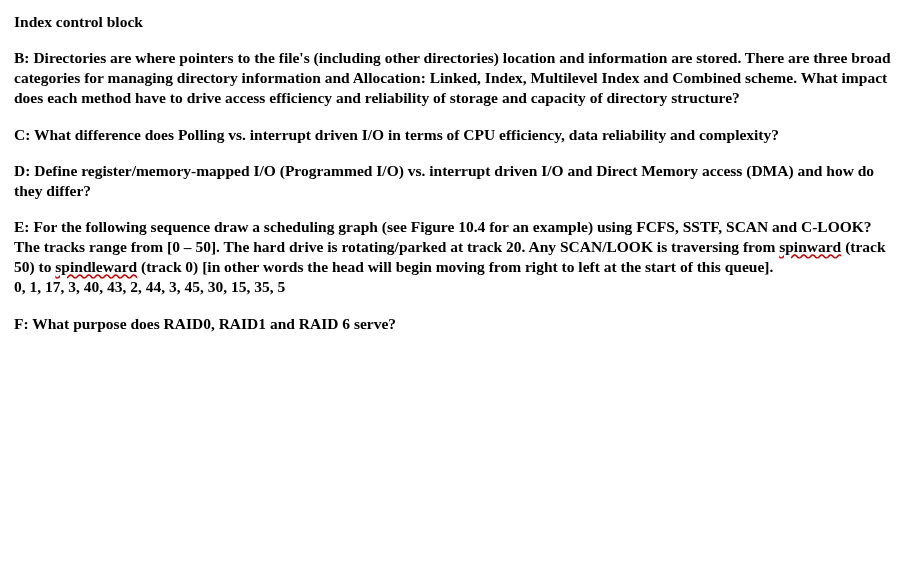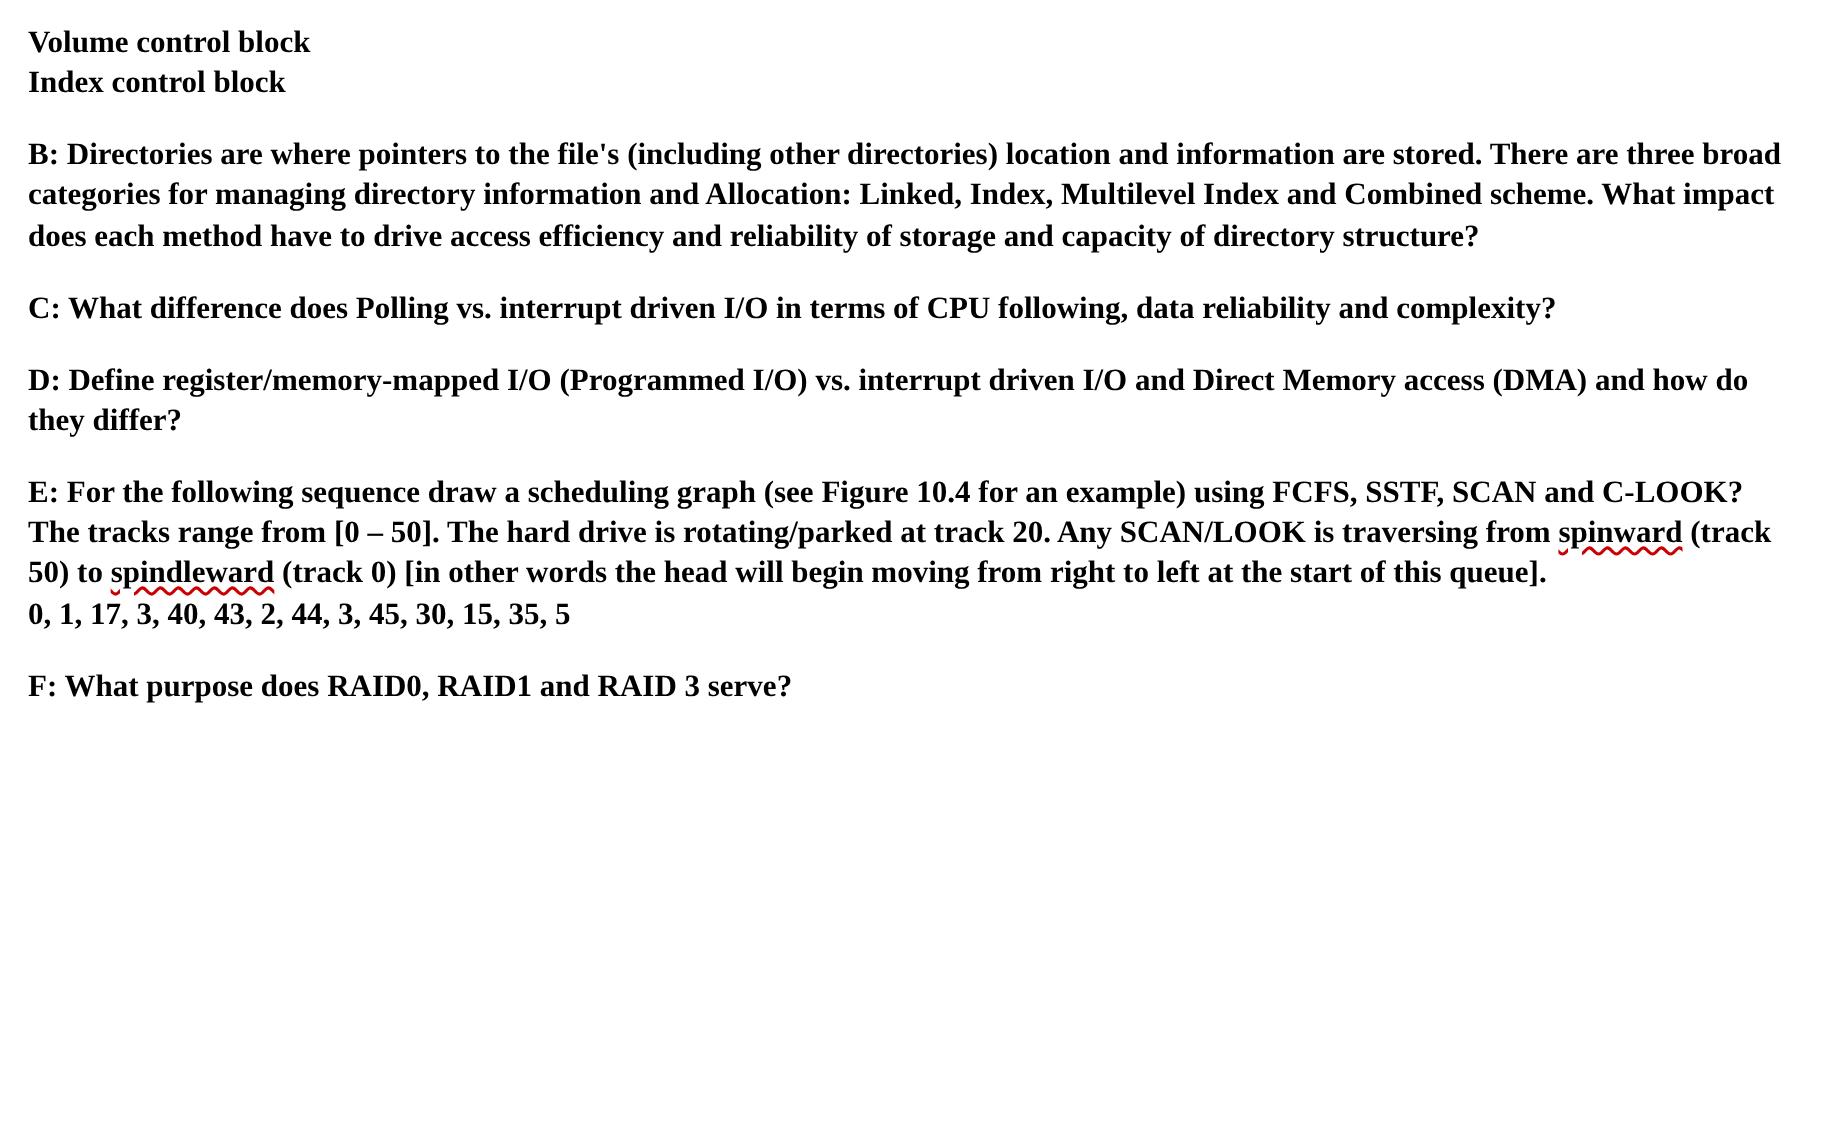--- a/index.html
+++ b/index.html
@@ -25,36 +25,35 @@
       display: block;
     }
     .underline-wavy {
       text-decoration: underline wavy #cc0000;
     }
   </style>
 </head>
 <body>
 
 <div class="block">
-  <span class="line">Volume control block</span>
   <span class="line">Index control block</span>
 </div>
 
 <div class="block">
   <span>B: Directories are where pointers to the file's (including other directories) location and information are stored.   There are three broad categories for managing directory information and Allocation: Linked, Index, Multilevel Index and Combined scheme.   What impact does each method have to drive access efficiency and reliability of storage and capacity of directory structure?</span>
 </div>
 
 <div class="block">
-  <span>C:  What difference does Polling vs. interrupt driven I/O in terms of CPU following, data reliability and complexity?</span>
+  <span>C:  What difference does Polling vs. interrupt driven I/O in terms of CPU efficiency, data reliability and complexity?</span>
 </div>
 
 <div class="block">
   <span>D:  Define register/memory-mapped I/O (Programmed I/O) vs. interrupt driven I/O  and Direct Memory access  (DMA) and how do they differ?</span>
 </div>
 
 <div class="block">
   <span>E:  For the following sequence draw a scheduling graph (see Figure 10.4 for an example) using FCFS, SSTF, SCAN and C-LOOK?   The tracks range from [0 – 50].  The hard drive is rotating/parked at track 20.   Any SCAN/LOOK is traversing from </span><span class="underline-wavy">spinward</span><span> (track 50) to </span><span class="underline-wavy">spindleward</span><span> (track 0) [in other words the head will begin moving from right to left at the start of this queue].</span>
   <span class="line">0, 1, 17, 3, 40, 43, 2, 44, 3, 45, 30, 15, 35, 5</span>
 </div>
 
 <div class="block">
-  <span>F:  What purpose does RAID0, RAID1 and RAID 3 serve?</span>
+  <span>F:  What purpose does RAID0, RAID1 and RAID 6 serve?</span>
 </div>
 
 </body></html>

